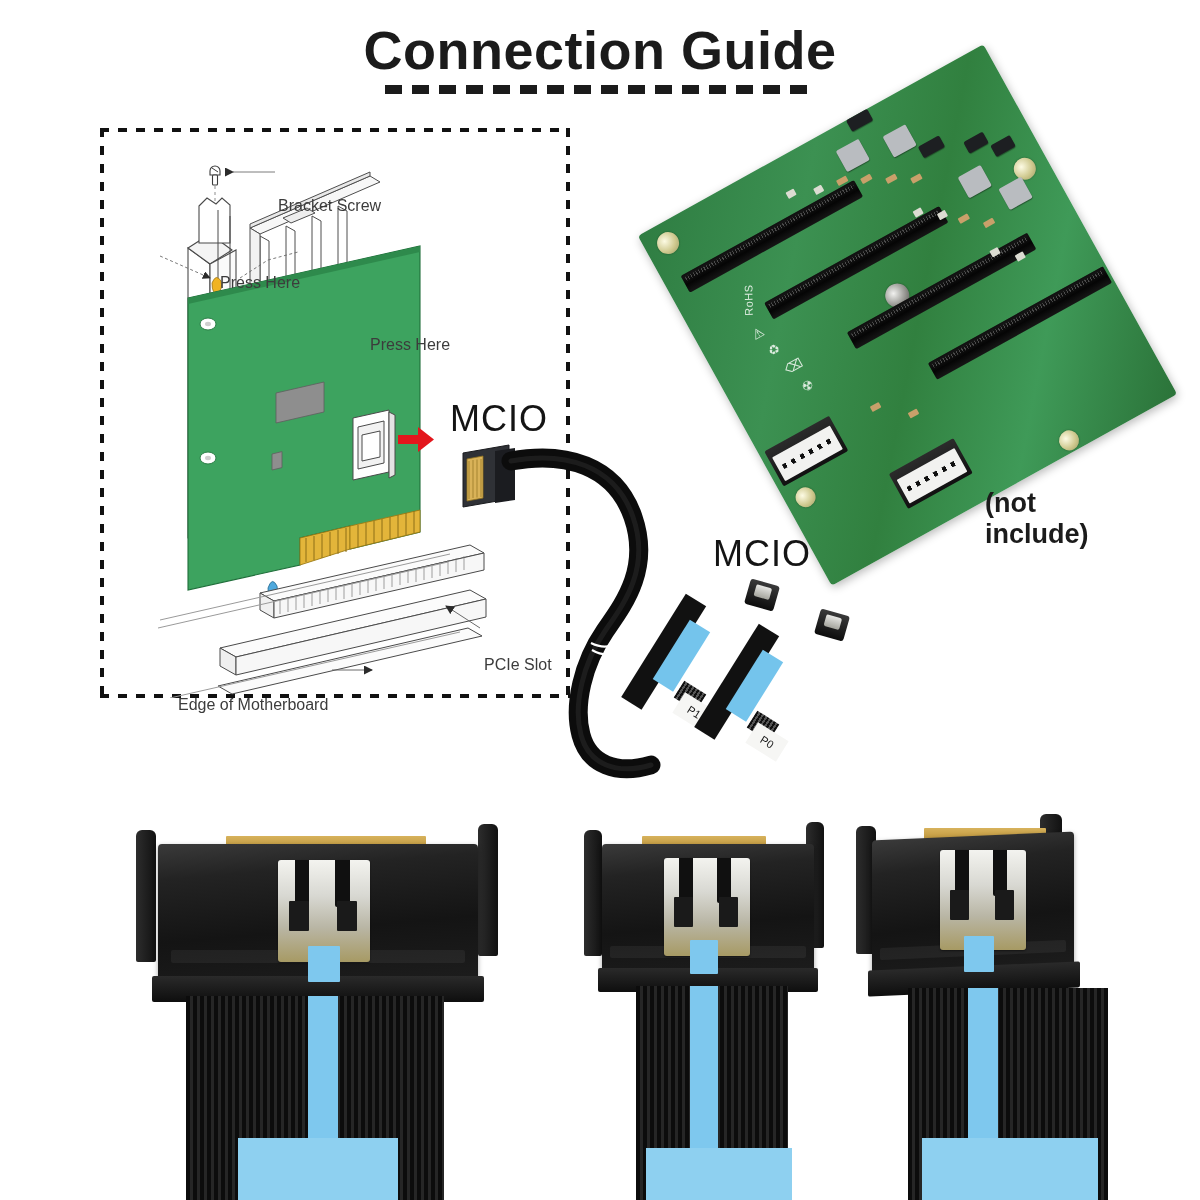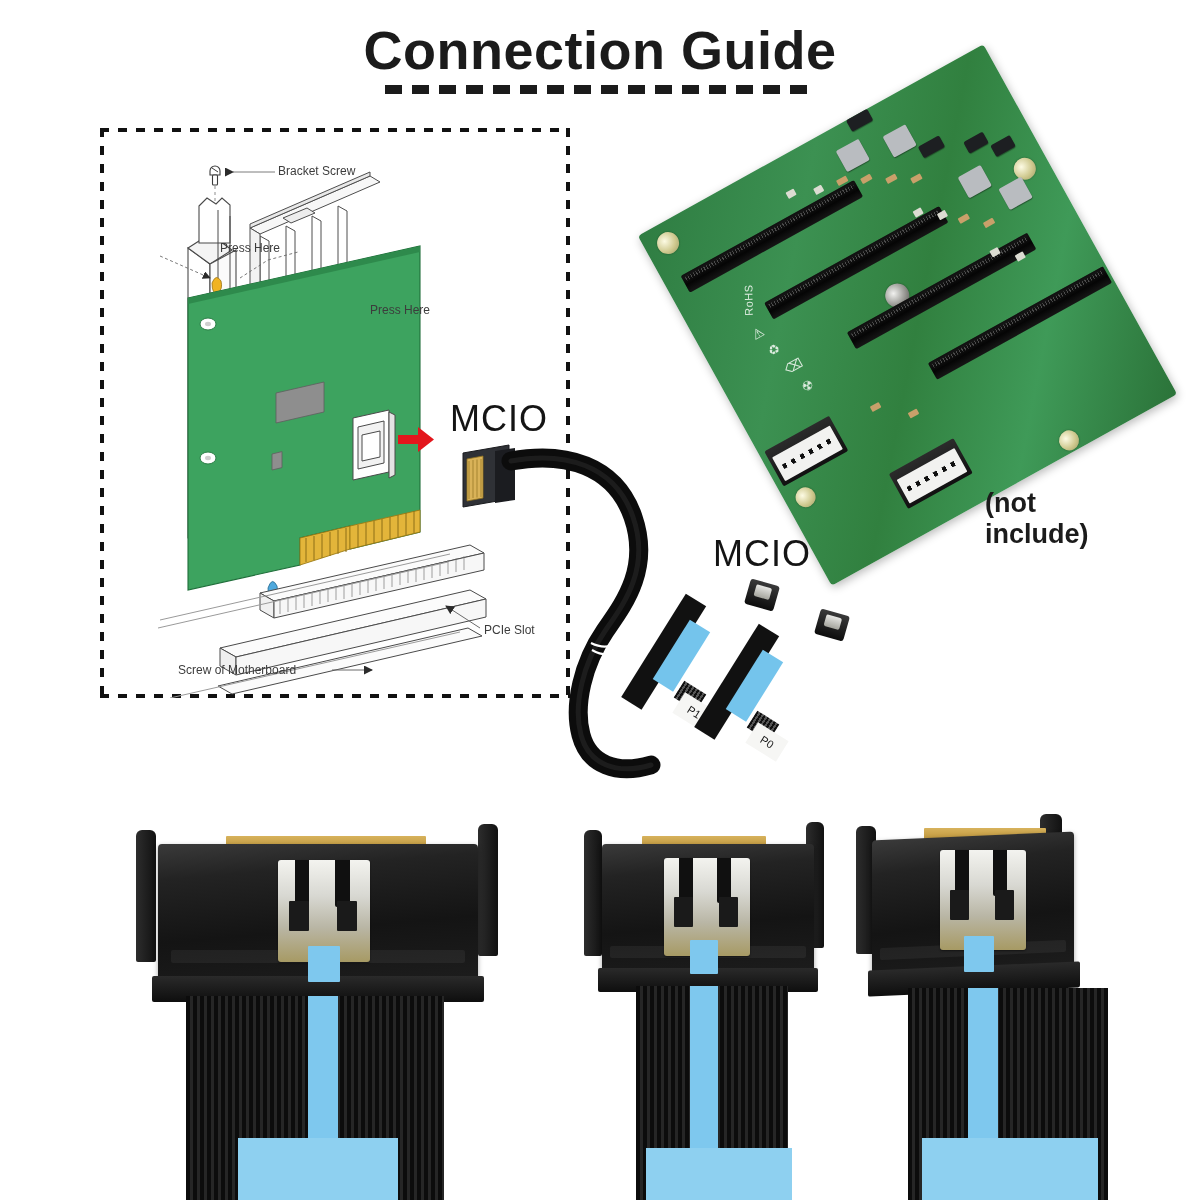--- a/index.html
+++ b/index.html
@@ -27,22 +27,22 @@
   #diagram-box{
     position:absolute;left:100px;top:128px;width:470px;height:570px;
     background:
       repeating-linear-gradient(to right,#111 0 9px,transparent 9px 18px) top left/100% 4px no-repeat,
       repeating-linear-gradient(to right,#111 0 9px,transparent 9px 18px) bottom left/100% 4px no-repeat,
       repeating-linear-gradient(to bottom,#111 0 9px,transparent 9px 18px) top left/4px 100% no-repeat,
       repeating-linear-gradient(to bottom,#111 0 9px,transparent 9px 18px) top right/4px 100% no-repeat;
   }
   .dg{position:absolute;}
   .lbl{
-    position:absolute;font-size:12px;color:#3c3c3c;white-space:nowrap;
-    font-family:"Liberation Sans", sans-serif;filter:blur(.35px);
+    position:absolute;font-size:16px;color:#3c3c3c;white-space:nowrap;
+    font-family:"Liberation Sans", sans-serif;filter:blur(.35px);margin-top:33px;
   }
 
   
   .mcio-label{
     position:absolute;font-size:36px;font-weight:normal;color:#141414;
     letter-spacing:1px;font-family:"Liberation Sans", sans-serif;
   }
   #not-include-label{
     position:absolute;font-size:27px;font-weight:bold;color:#1b1b1b;
     font-family:"Liberation Sans", sans-serif;
@@ -300,21 +300,21 @@
       <g stroke="#6b6b6b" stroke-width="1" fill="none">
         <path d="M380,500 l-34,-22" marker-end="url(#ar)"></path>
         <path d="M232,542 l40,0" marker-end="url(#ar)"></path>
       </g>
     </svg>
 
     <div class="lbl" style="left:178px;top:36px;">Bracket Screw</div>
     <div class="lbl" style="left:120px;top:113px;">Press Here</div>
     <div class="lbl" style="left:270px;top:175px;">Press Here</div>
     <div class="lbl" style="left:384px;top:495px;">PCIe Slot</div>
-    <div class="lbl" style="left:78px;top:535px;">Screw of Motherboard</div>
+    <div class="lbl" style="left:78px;top:535px;">Edge of Motherboard</div>
   </div>
 
   <div class="mcio-label" style="left:450px;top:398px;">MCIO</div>
 
   <svg id="cable-svg" viewBox="0 0 260 360">
 
     <g>
       <path d="M8,18 l46,-8 l0,54 l-46,8 z" fill="#2f3136" stroke="#1a1b1e" stroke-width="1"></path>
       <path d="M12,24 l16,-3 l0,42 l-16,3 z" fill="#d9b258" stroke="#8f7120" stroke-width=".8"></path>
       <g stroke="#8f7120" stroke-width=".7">

